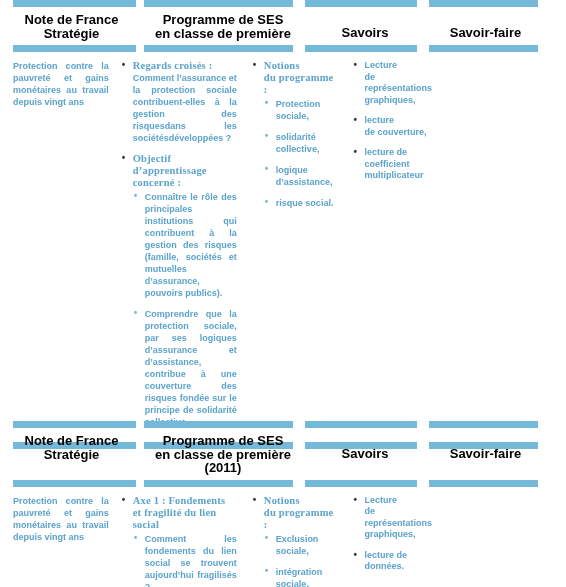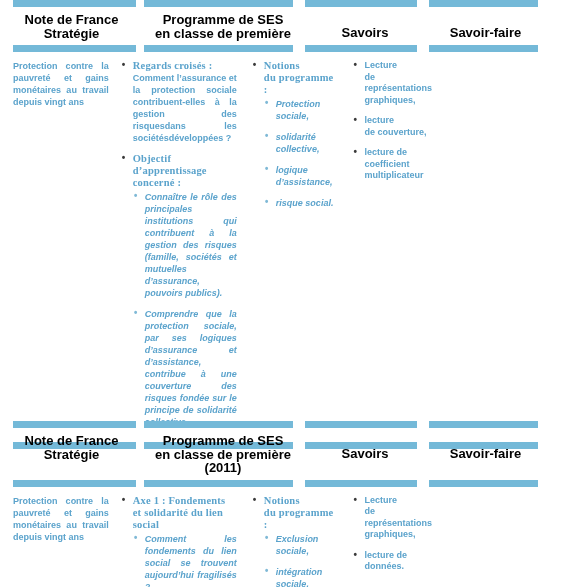--- a/index.html
+++ b/index.html
@@ -105,21 +105,20 @@
   ul.lvl2 {
     margin: 0;
     padding: 0;
     list-style: none;
   }
   ul.lvl2 > li {
     position: relative;
     padding-left: 12px;
     margin-top: 2px;
     margin-bottom: 9px;
-    font-style: italic;
   }
   ul.lvl2 > li:last-child { margin-bottom: 0; }
   ul.lvl2 > li::before {
     content: "•";
     position: absolute;
     left: 1px;
     top: -1px;
     color: #7fb9d6;
     font-size: 10px;
   }
@@ -319,21 +318,21 @@
     <div class="body-row">
 
       <div class="body-cell c1">
         <div class="justi">Protection contre la pauvreté et gains monétaires au travail depuis vingt ans</div>
       </div>
 
       <div class="body-cell c2">
         <ul class="lvl1">
           <li>
             <div class="serif">Axe 1 : Fondements</div>
-            <div class="serif">et solidarité du lien social</div>
+            <div class="serif">et fragilité du lien social</div>
             <ul class="lvl2">
               <li class="justi">Comment les fondements du lien social se trouvent aujourd’hui fragilisés ?</li>
             </ul>
           </li>
         </ul>
       </div>
 
       <div class="body-cell c3">
         <ul class="lvl1">
           <li>

